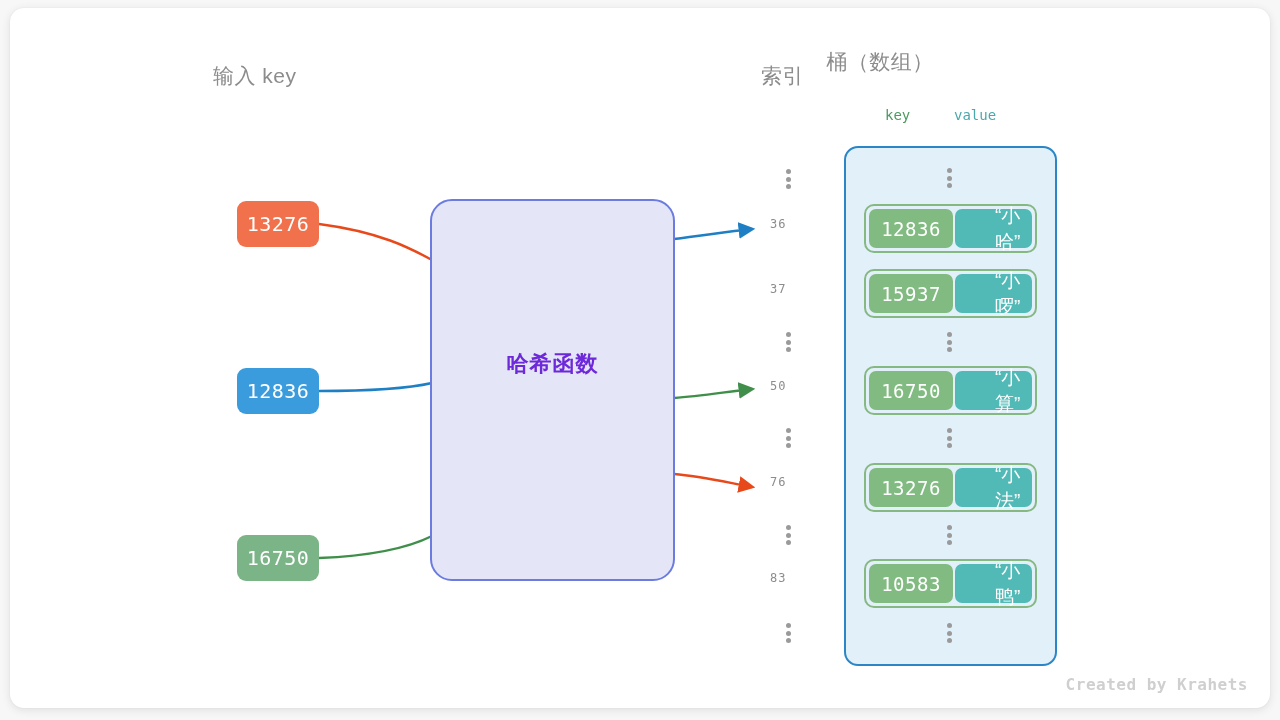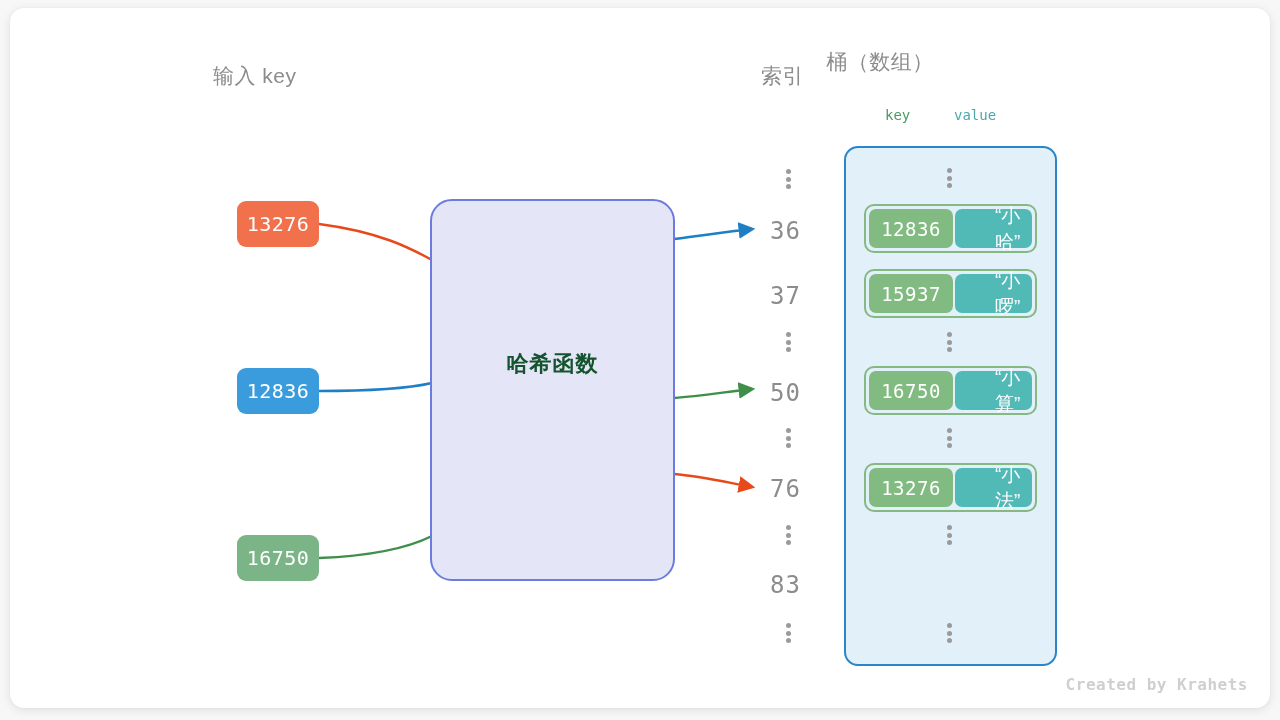--- a/index.html
+++ b/index.html
@@ -84,21 +84,21 @@
     border: 2px solid #6c7be0;
     border-radius: 22px;
     box-sizing: border-box;
   }
   #hash-title {
     position: absolute;
     left: 0;
     right: 0;
     top: 148px;
     text-align: center;
-    color: #14532d;
+    color: #6d28d9;
     font-size: 22px;
     font-weight: bold;
     letter-spacing: 1px;
   }
   #hash-formula {
     position: absolute;
     left: 0;
     right: 0;
     top: 192px;
     text-align: center;
@@ -110,21 +110,21 @@
   }
 
   
   .index-label {
     position: absolute;
     left: 760px;
     width: 42px;
     text-align: left;
     color: #8c8c8c;
     font-family: "DejaVu Sans Mono", "Liberation Mono", monospace;
-    font-size: 24px;
+    font-size: 12px;
     letter-spacing: 1px;
   }
   .vdots {
     position: absolute;
     display: flex;
     flex-direction: column;
     align-items: center;
     justify-content: space-between;
     width: 6px;
     height: 20px;
@@ -326,20 +326,24 @@
       <div class="cell cell-key">13276</div>
       <div class="cell cell-val">“小法”</div>
     </div>
 
     <div class="vdots bucket-dots" style="top:517px">
         <i></i>
         <i></i>
         <i></i>
       </div>
 
+    <div class="pair" style="top:551px">
+      <div class="cell cell-key">10583</div>
+      <div class="cell cell-val">“小鸭”</div>
+    </div>
 
     <div class="vdots bucket-dots" style="top:615px">
         <i></i>
         <i></i>
         <i></i>
       </div>
 
     <div id="credit">Created by Krahets</div>
 
   </div>

